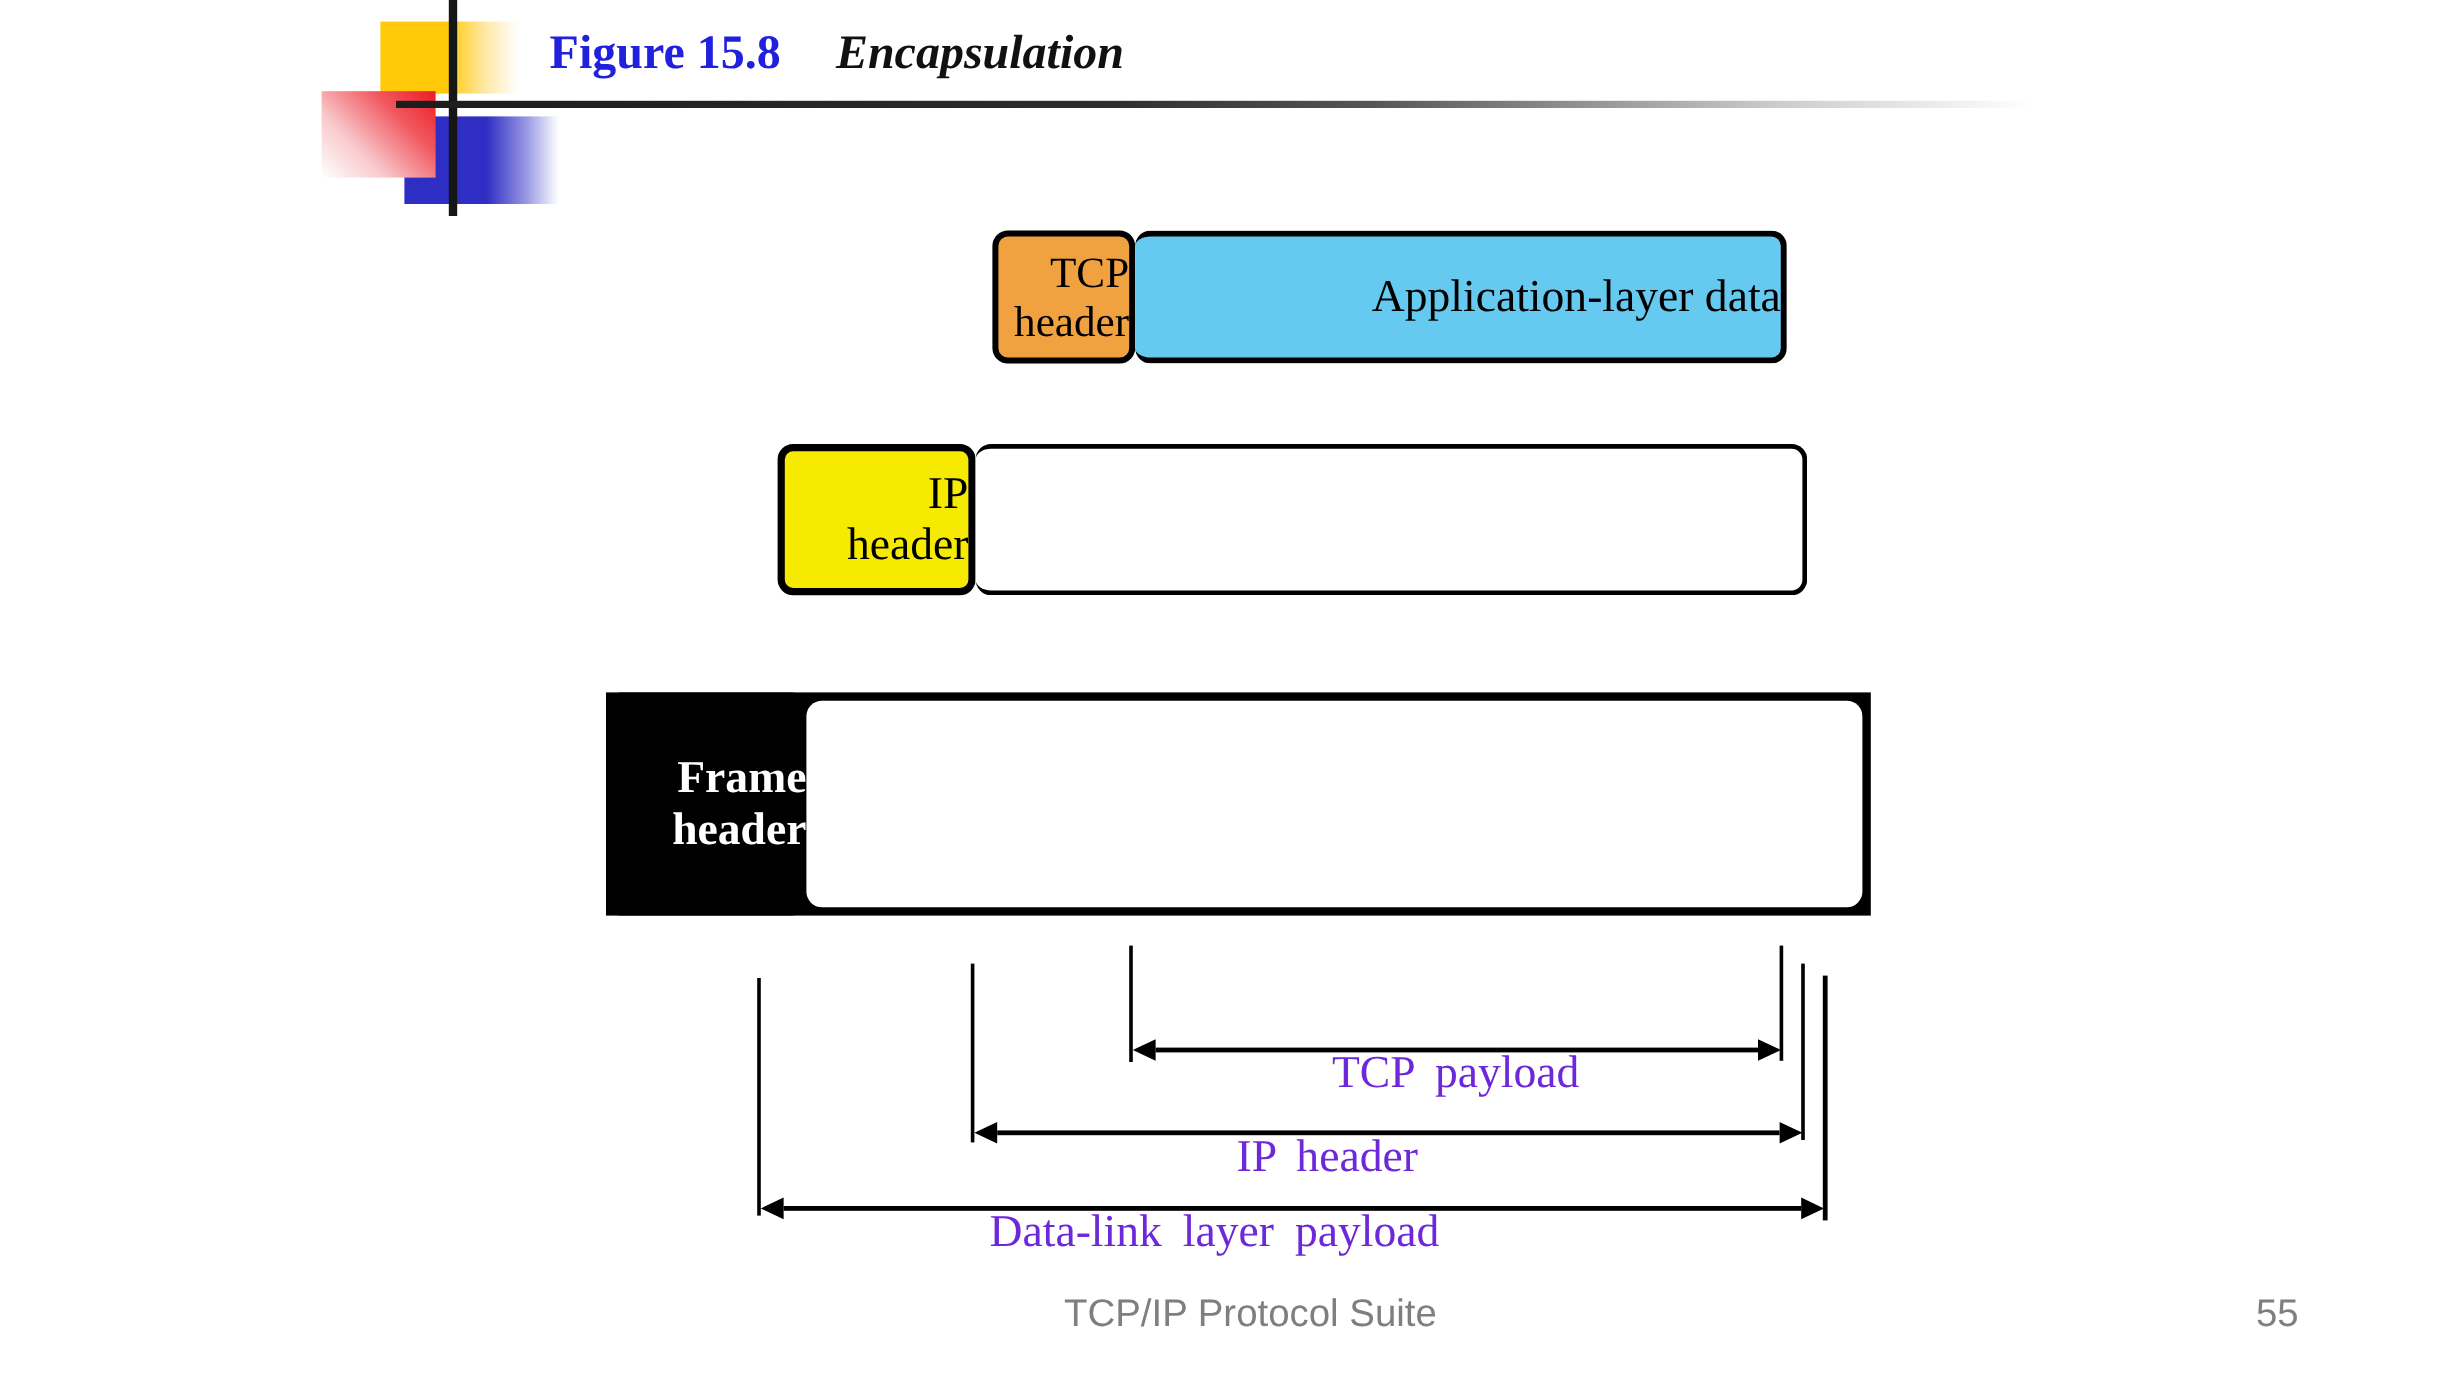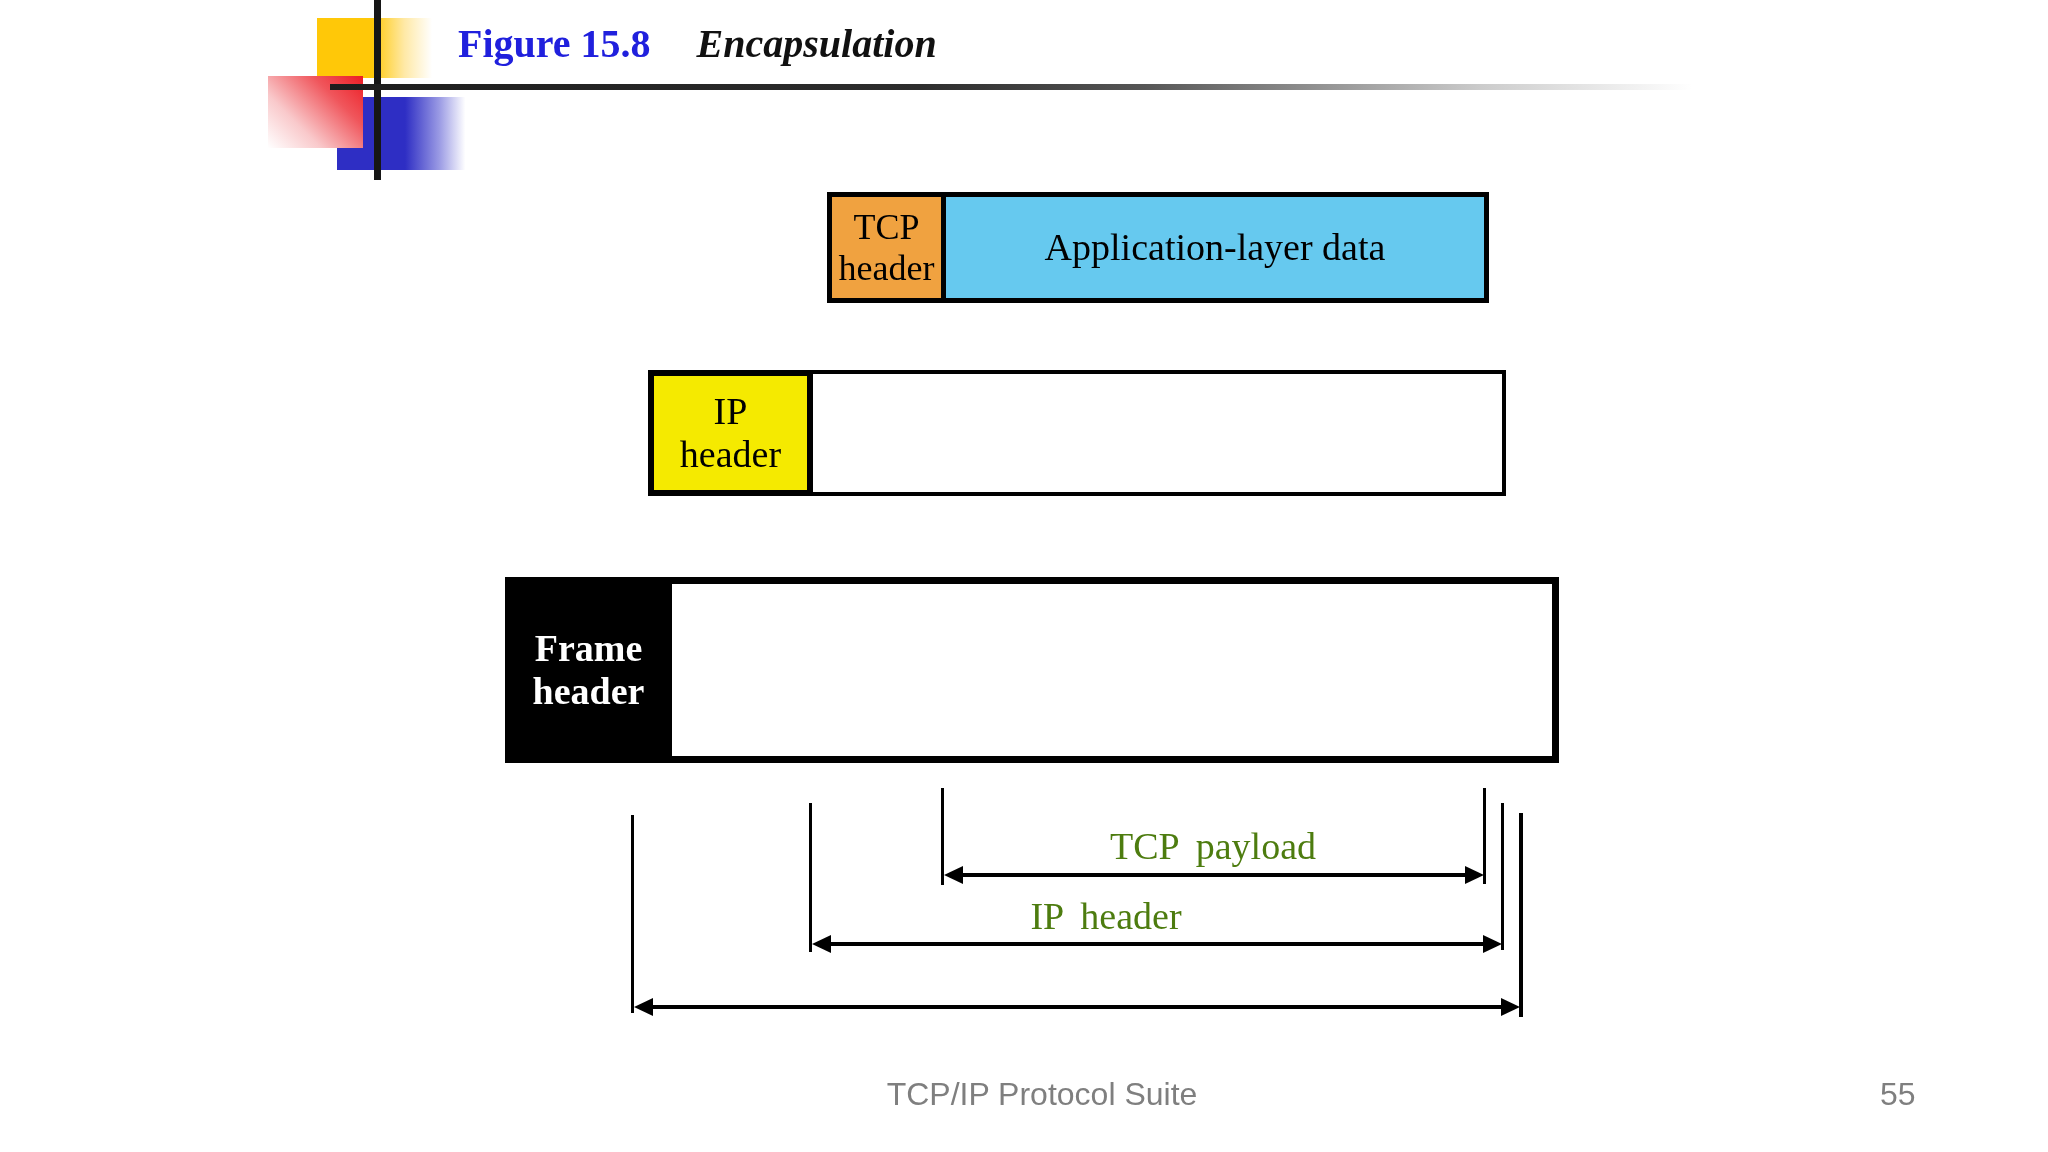--- a/index.html
+++ b/index.html
@@ -44,24 +44,25 @@
     display: flex; align-items: baseline; gap: 46px;
     font-size: 40px; font-weight: bold; white-space: nowrap;
   }
   #figure-label { color: var(--figure-label-blue, #2020DD); }
   #figure-name  { color: #111111; font-style: italic; }
 
   
   .proto-row { position: absolute; display: flex; }
   .hdr-cell, .payload-cell {
     display: flex; flex-direction: column;
-    align-items: center; justify-content: center;
+    align-items: flex-end; justify-content: center;
     box-sizing: border-box;
     font-size: 38px; line-height: 1.12; color: #000;
     text-align: center;
+    border-radius: 13px;
   }
   #row-tcp { left: 827px; top: 192px; width: 662px; height: 111px; }
   #tcp-header-box {
     width: 119px; background: var(--tcp-header, #F0A240);
     border: 5px solid #000; font-size: 36px;
   }
   #app-data-box {
     flex: 1; background: var(--application-data, #66C9EF);
     border: 5px solid #000; border-left: none;
   }
@@ -103,22 +104,22 @@
   .ah { width: 0; height: 0; flex: none; }
   .ah-left  { border-top: 9px solid transparent; border-bottom: 9px solid transparent; border-right: 19px solid #000; }
   .ah-right { border-top: 9px solid transparent; border-bottom: 9px solid transparent; border-left: 19px solid #000; }
   .shaft { flex: 1; height: 4px; background: #000; }
   #arrow-tcp { left: 944px; top: 866px; width: 540px; }
   #arrow-ip  { left: 812px; top: 935px; width: 690px; }
   #arrow-dl  { left: 634px; top: 998px; width: 886px; }
 
   .annotation-label {
     position: absolute; text-align: center;
-    font-size: 38px; color: #4d7c0f; white-space: nowrap;
-    word-spacing: 8px; z-index: 3;
+    font-size: 38px; color: #6d28d9; white-space: nowrap;
+    word-spacing: 8px; z-index: 3; margin-top: 48px;
   }
   #label-tcp-payload { left: 1063px; top: 824px; width: 300px; }
   #label-ip-payload  { left: 956px;  top: 894px; width: 300px; }
   #label-dl-payload  { left: 812px;  top: 956px; width: 400px; }
 
   
   .footer-text {
     position: absolute; top: 1076px;
     font-family: "Liberation Sans", sans-serif;
     font-size: 32px; color: var(--footer-gray, #7F7F7F);
@@ -190,17 +191,18 @@
     <span class="ah ah-right"></span>
   </div>
   <div class="harrow" id="arrow-dl">
     <span class="ah ah-left"></span>
     <span class="shaft"></span>
     <span class="ah ah-right"></span>
   </div>
 
   <div class="annotation-label" id="label-tcp-payload">TCP payload</div>
   <div class="annotation-label" id="label-ip-payload">IP header</div>
+  <div class="annotation-label" id="label-dl-payload">Data-link layer payload</div>
 
   <div class="footer-text" id="footer-title">TCP/IP Protocol Suite</div>
   <div class="footer-text" id="page-number">55</div>
 
 </div>
 
 </body></html>

